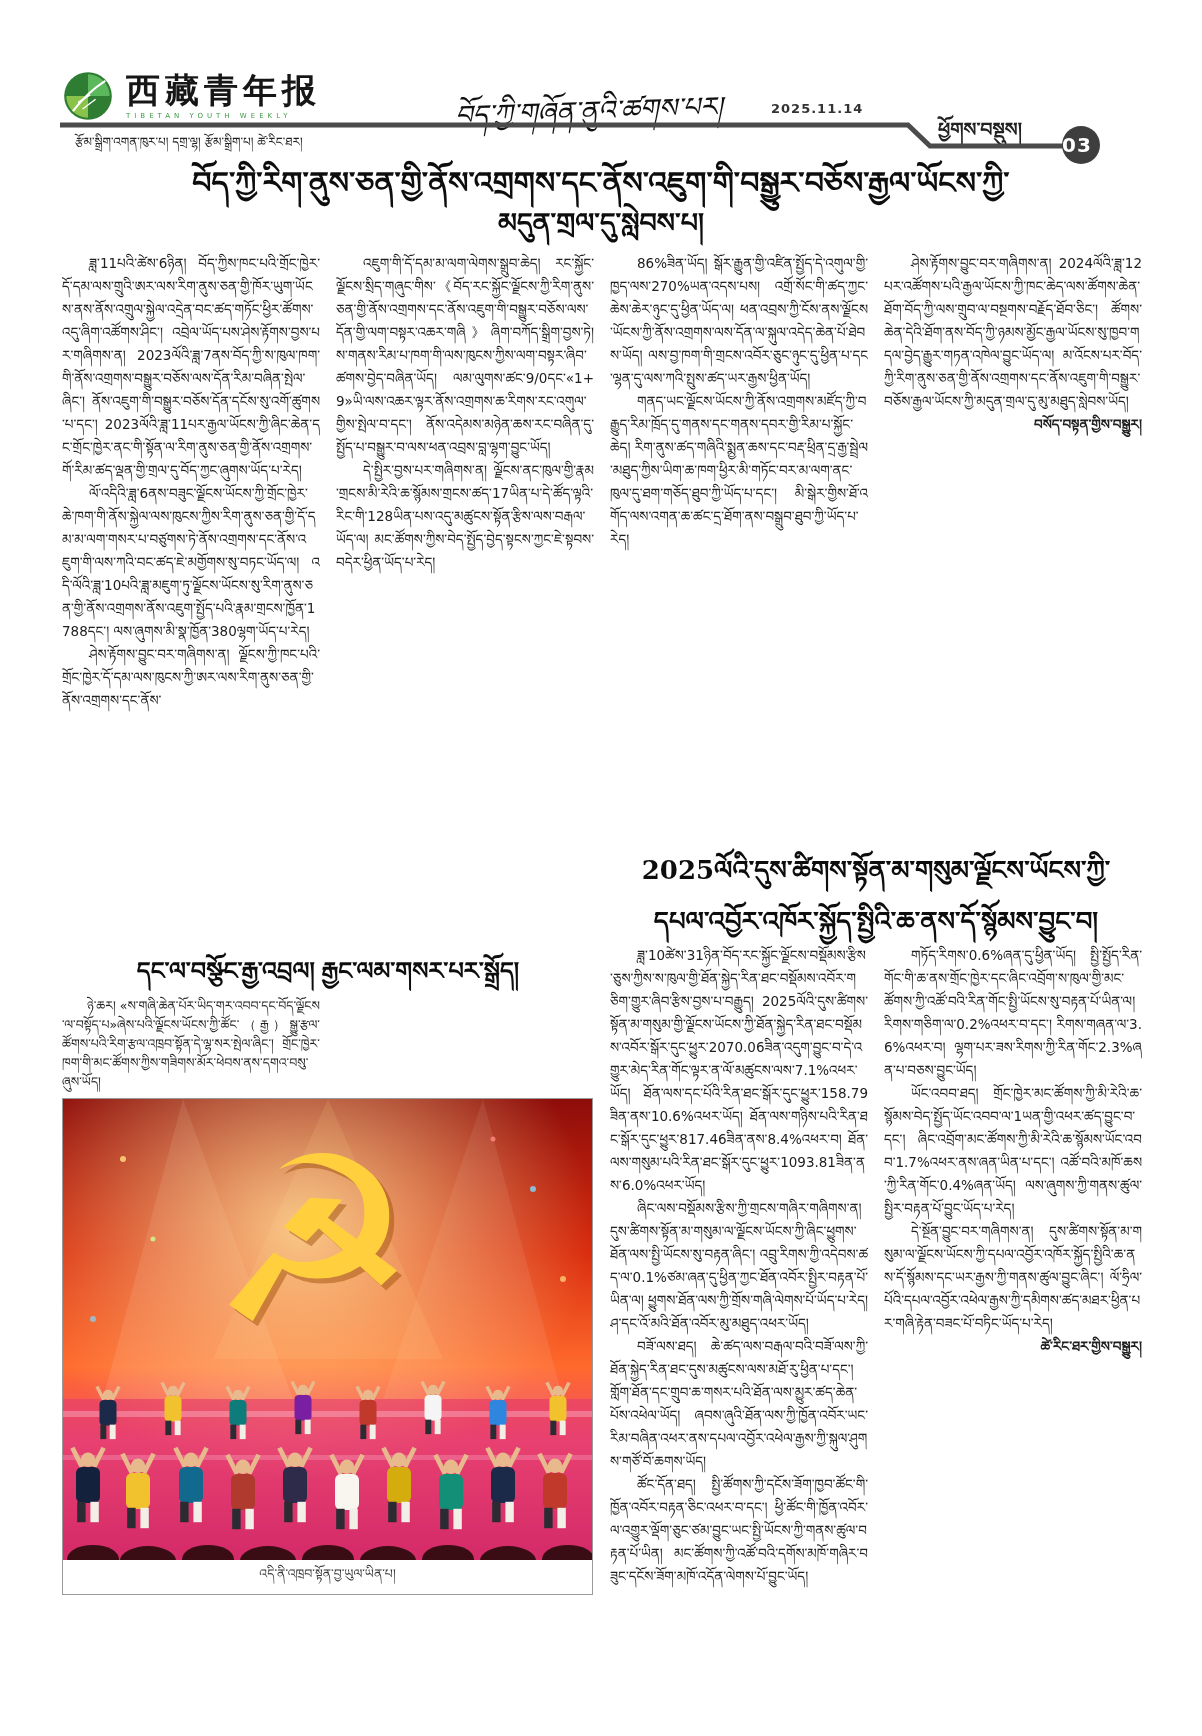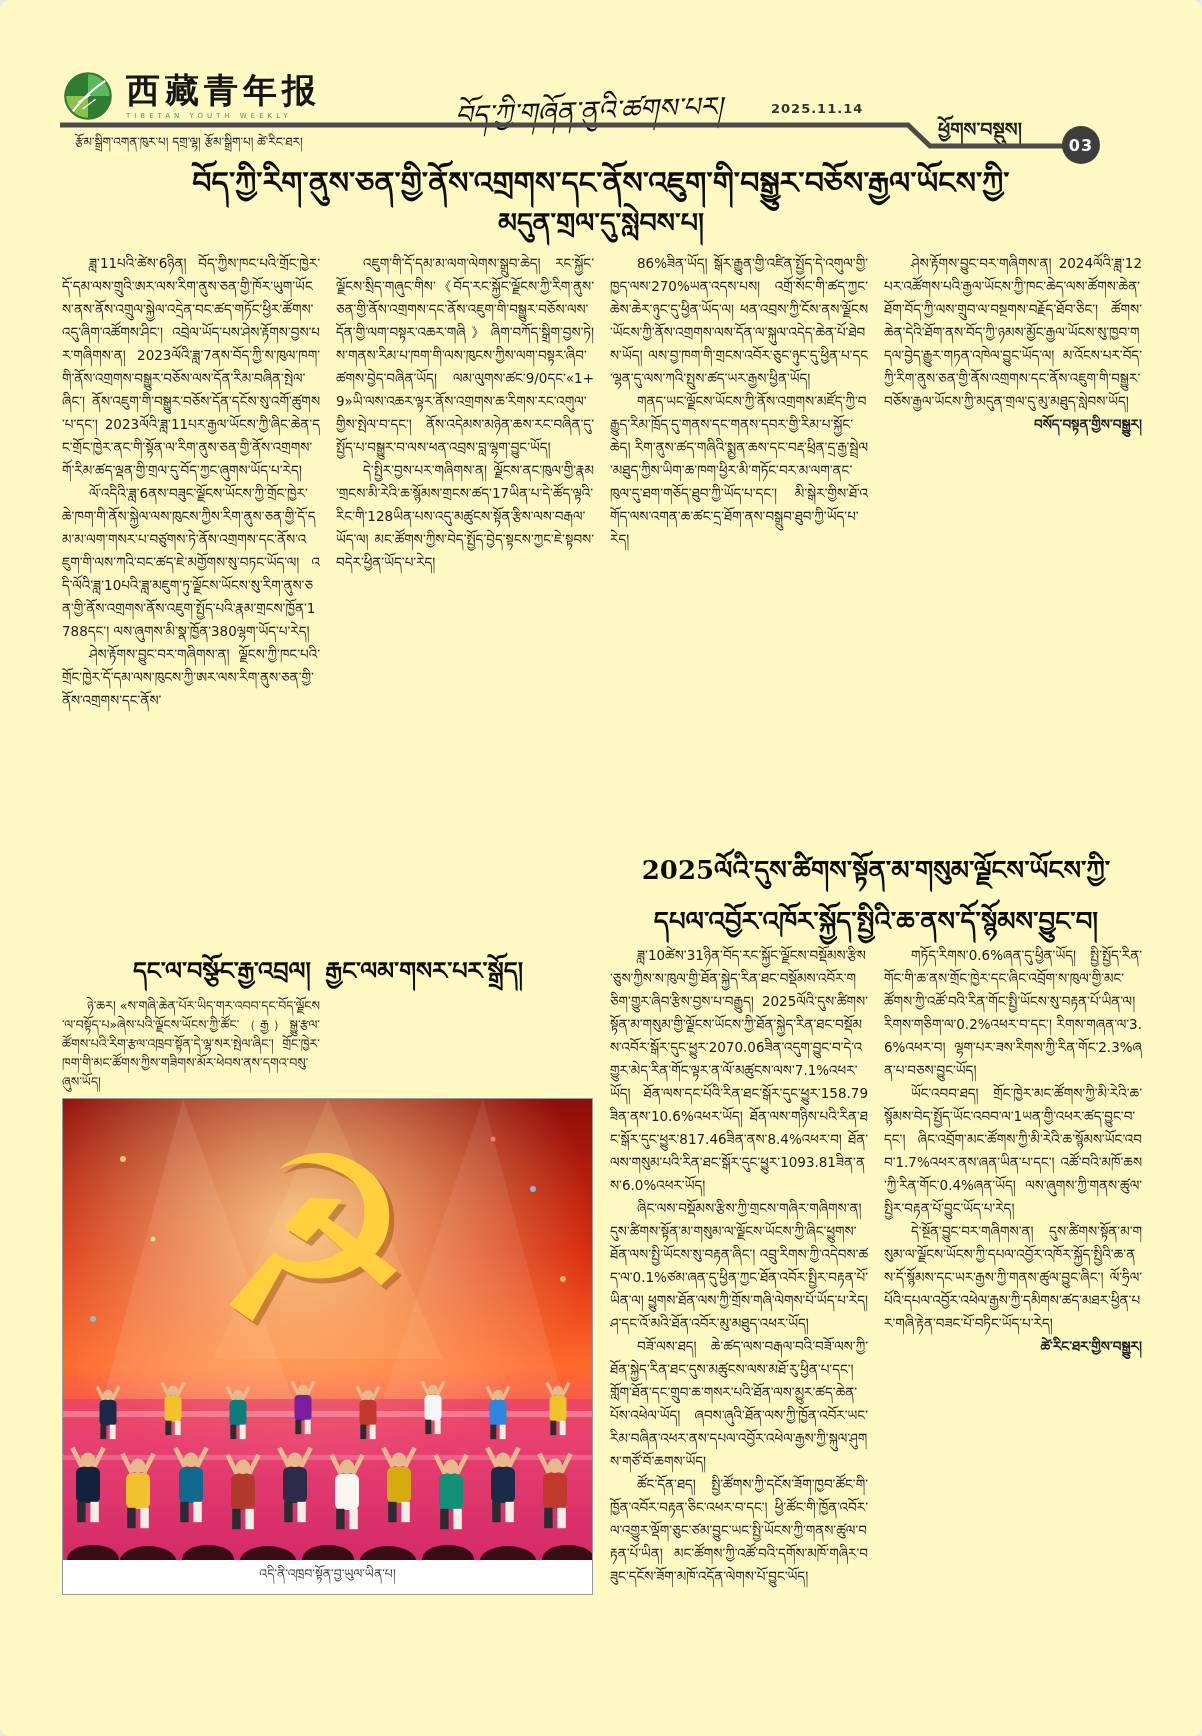--- a/index.html
+++ b/index.html
@@ -1,37 +1,37 @@
 <!DOCTYPE html>
 <html><head>
 <meta charset="utf-8">
 <style>
   html,body{margin:0;padding:0;background:#e9e9e6;}
-  #page{position:relative;width:1202px;height:1736px;margin:0 auto;background:#fef9c3;
-        font-family:"DejaVu Sans",sans-serif;color:#1c1c1c;overflow:hidden;border-radius:9px;}
+  #page{position:relative;width:1202px;height:1736px;margin:0 auto;background:#ffffff;
+        font-family:"DejaVu Sans",sans-serif;color:#1c1c1c;overflow:hidden;}
   
   .logo-wrap{position:absolute;left:62px;top:70px;display:flex;align-items:center;gap:12px;}
   .logo-cn{font-family:"DejaVu Serif",serif;font-weight:bold;font-size:34px;letter-spacing:5px;color:#161616;line-height:1;}
   .logo-en{font-size:7px;letter-spacing:4px;color:#3f9a46;margin-top:5px;}
   .script-title{position:absolute;left:455px;top:78px;width:390px;font-size:27px;color:#111;
                 font-style:italic;transform:rotate(-2deg);white-space:nowrap;overflow:hidden;}
   .date{position:absolute;left:771px;top:101px;font-size:13px;font-weight:bold;color:#333;letter-spacing:1px;}
   .section-label{position:absolute;left:938px;top:108px;font-size:19px;color:#222;font-weight:bold;}
   .rule-svg{position:absolute;left:0;top:115px;}
   .page-circle{position:absolute;left:1062px;top:126px;width:38px;height:38px;border-radius:50%;
-               background:#3e3e3e;color:#fff;font-weight:bold;font-size:16px;display:flex;
-               align-items:center;justify-content:center;letter-spacing:1px;}
+               background:#3e3e3e;color:#fff;font-weight:bold;font-size:20px;display:flex;
+               align-items:center;justify-content:flex-start;letter-spacing:1px;}
   .editors{position:absolute;left:75px;top:128px;font-size:12px;color:#222;}
   
   .h1-wrap{position:absolute;left:70px;top:162px;width:1062px;text-align:center;font-family:"DejaVu Serif",serif;color:#0d0d0d;}
   .h1-l1{font-size:30px;font-weight:bold;line-height:1.4;}
   .h1-l2{font-size:27px;font-weight:bold;line-height:1.4;}
   .h2-wrap{position:absolute;left:598px;top:845px;width:556px;text-align:center;font-family:"DejaVu Serif",serif;color:#0d0d0d;}
   .h2-l{font-size:26px;font-weight:bold;line-height:1.95;}
-  .h3-wrap{position:absolute;left:62px;top:944px;width:532px;text-align:center;font-family:Liberation Mono, monospace;
+  .h3-wrap{position:absolute;left:62px;top:944px;width:532px;text-align:center;font-family:Liberation Sans, sans-serif;
            font-size:24px;font-weight:bold;color:#0d0d0d;}
   
   .col{position:absolute;width:258px;overflow:hidden;font-size:13.5px;line-height:23px;
        text-align:justify;word-break:break-all;color:#202020;}
   .col p{margin:0;text-indent:2em;}
   .col p.bold{font-weight:bold;text-indent:0;}
   #a1c1{left:62px;top:252px;height:683px;}
   #a1c2{left:336px;top:252px;height:683px;}
   #a1c3{left:610px;top:252px;height:532px;}
   #a1c4{left:884px;top:252px;height:586px;}

